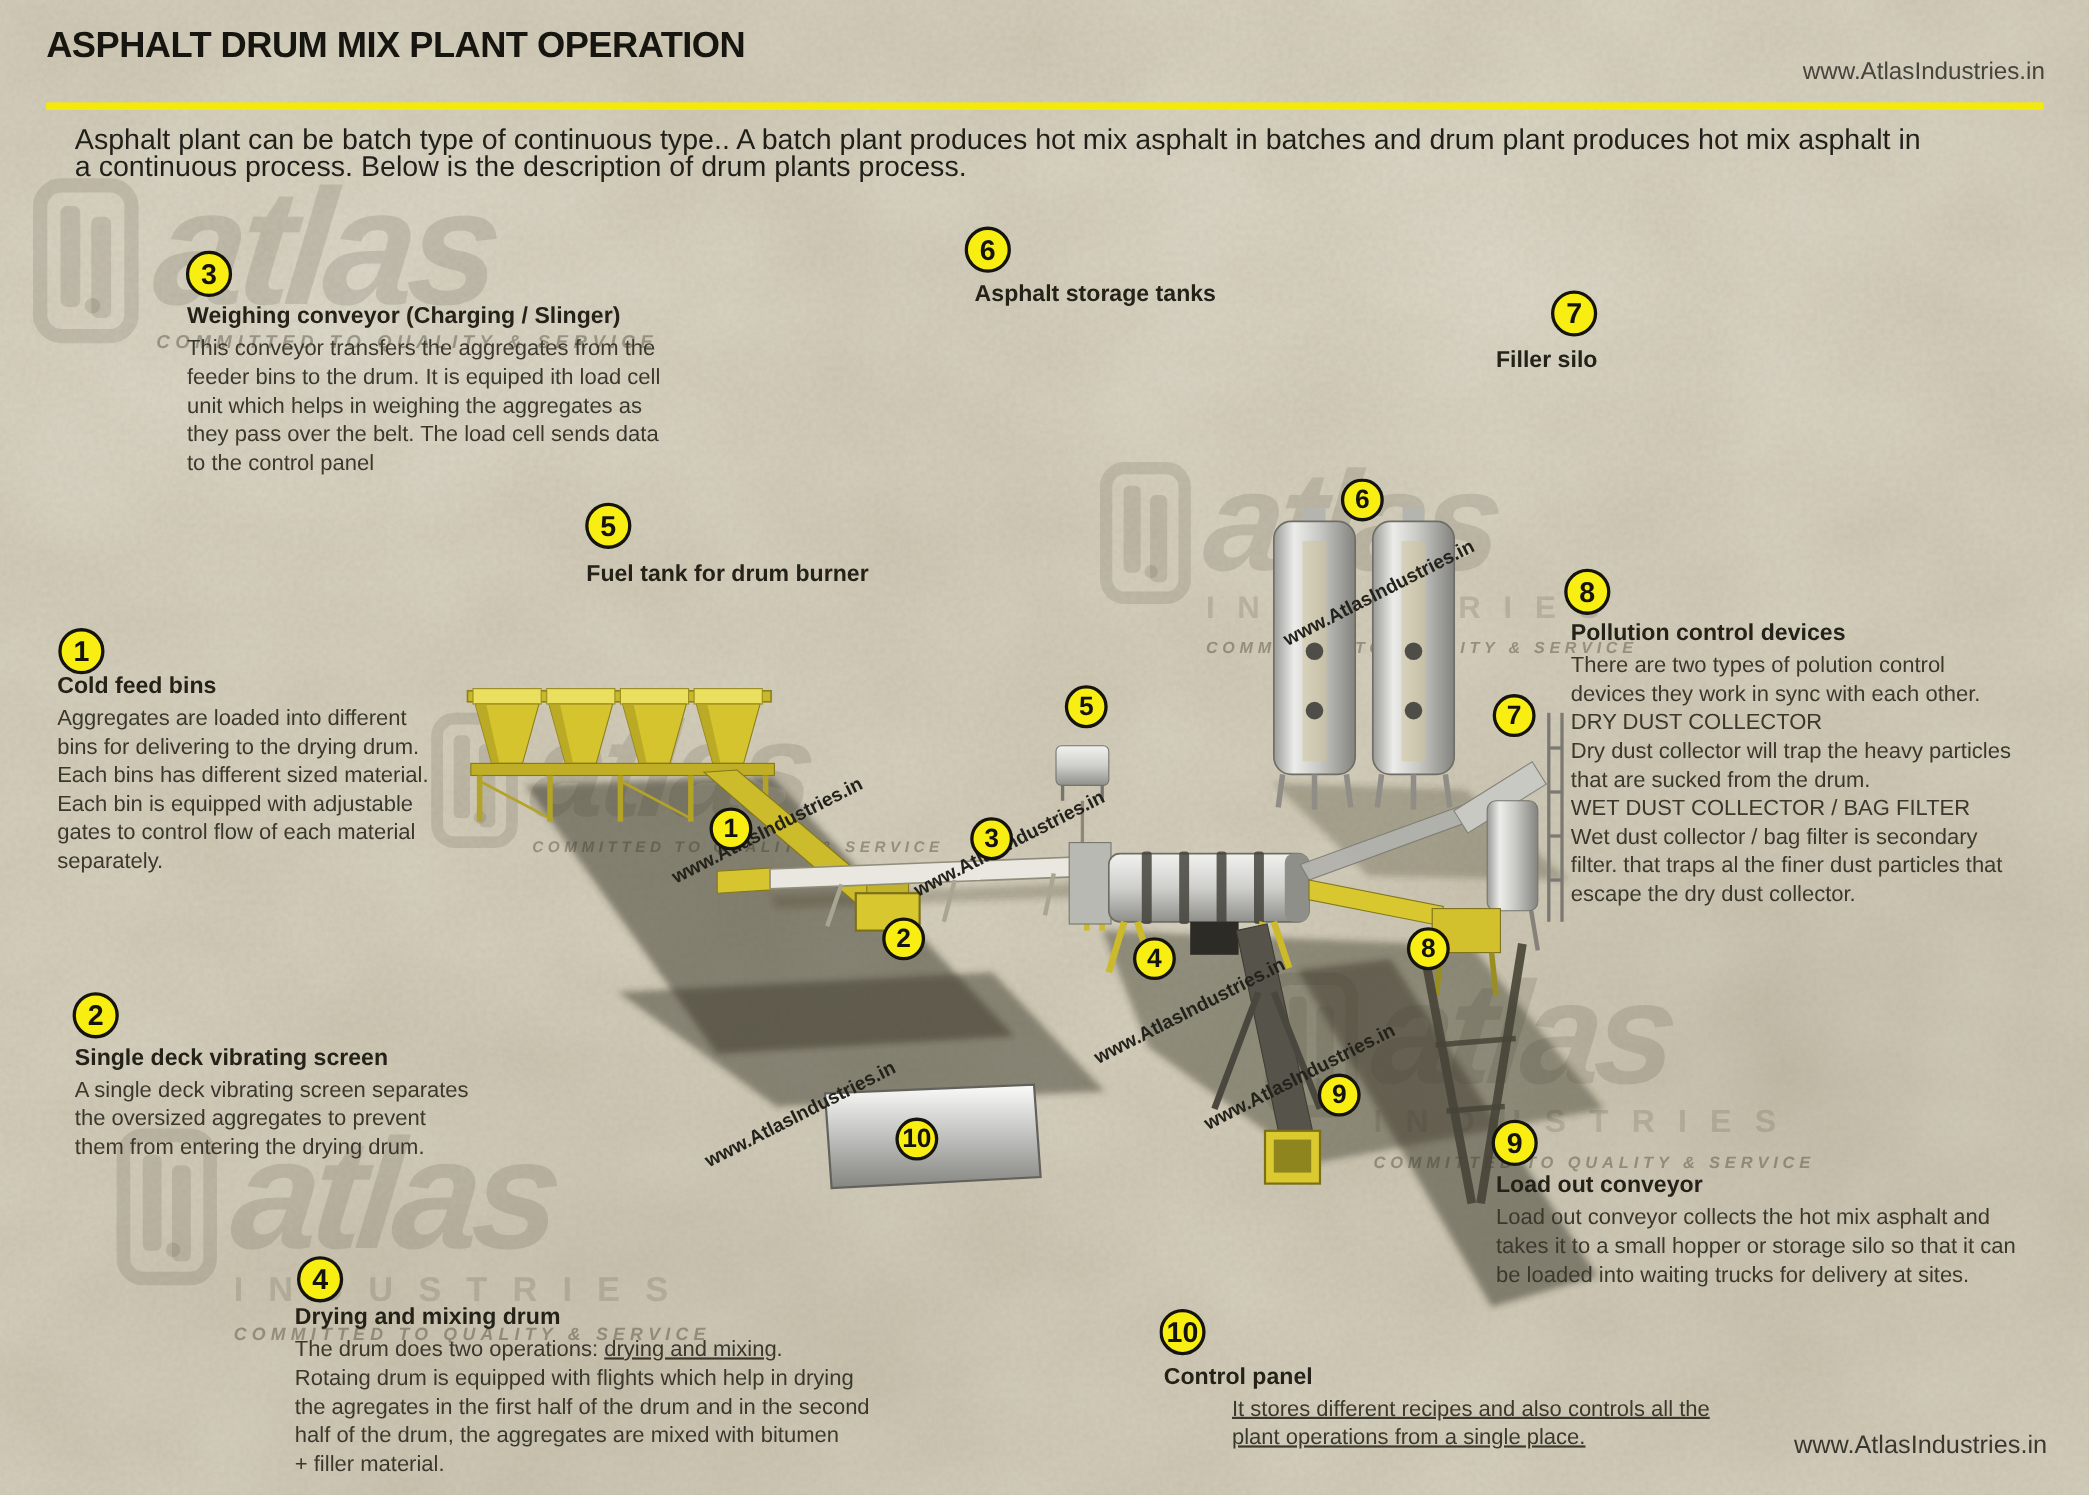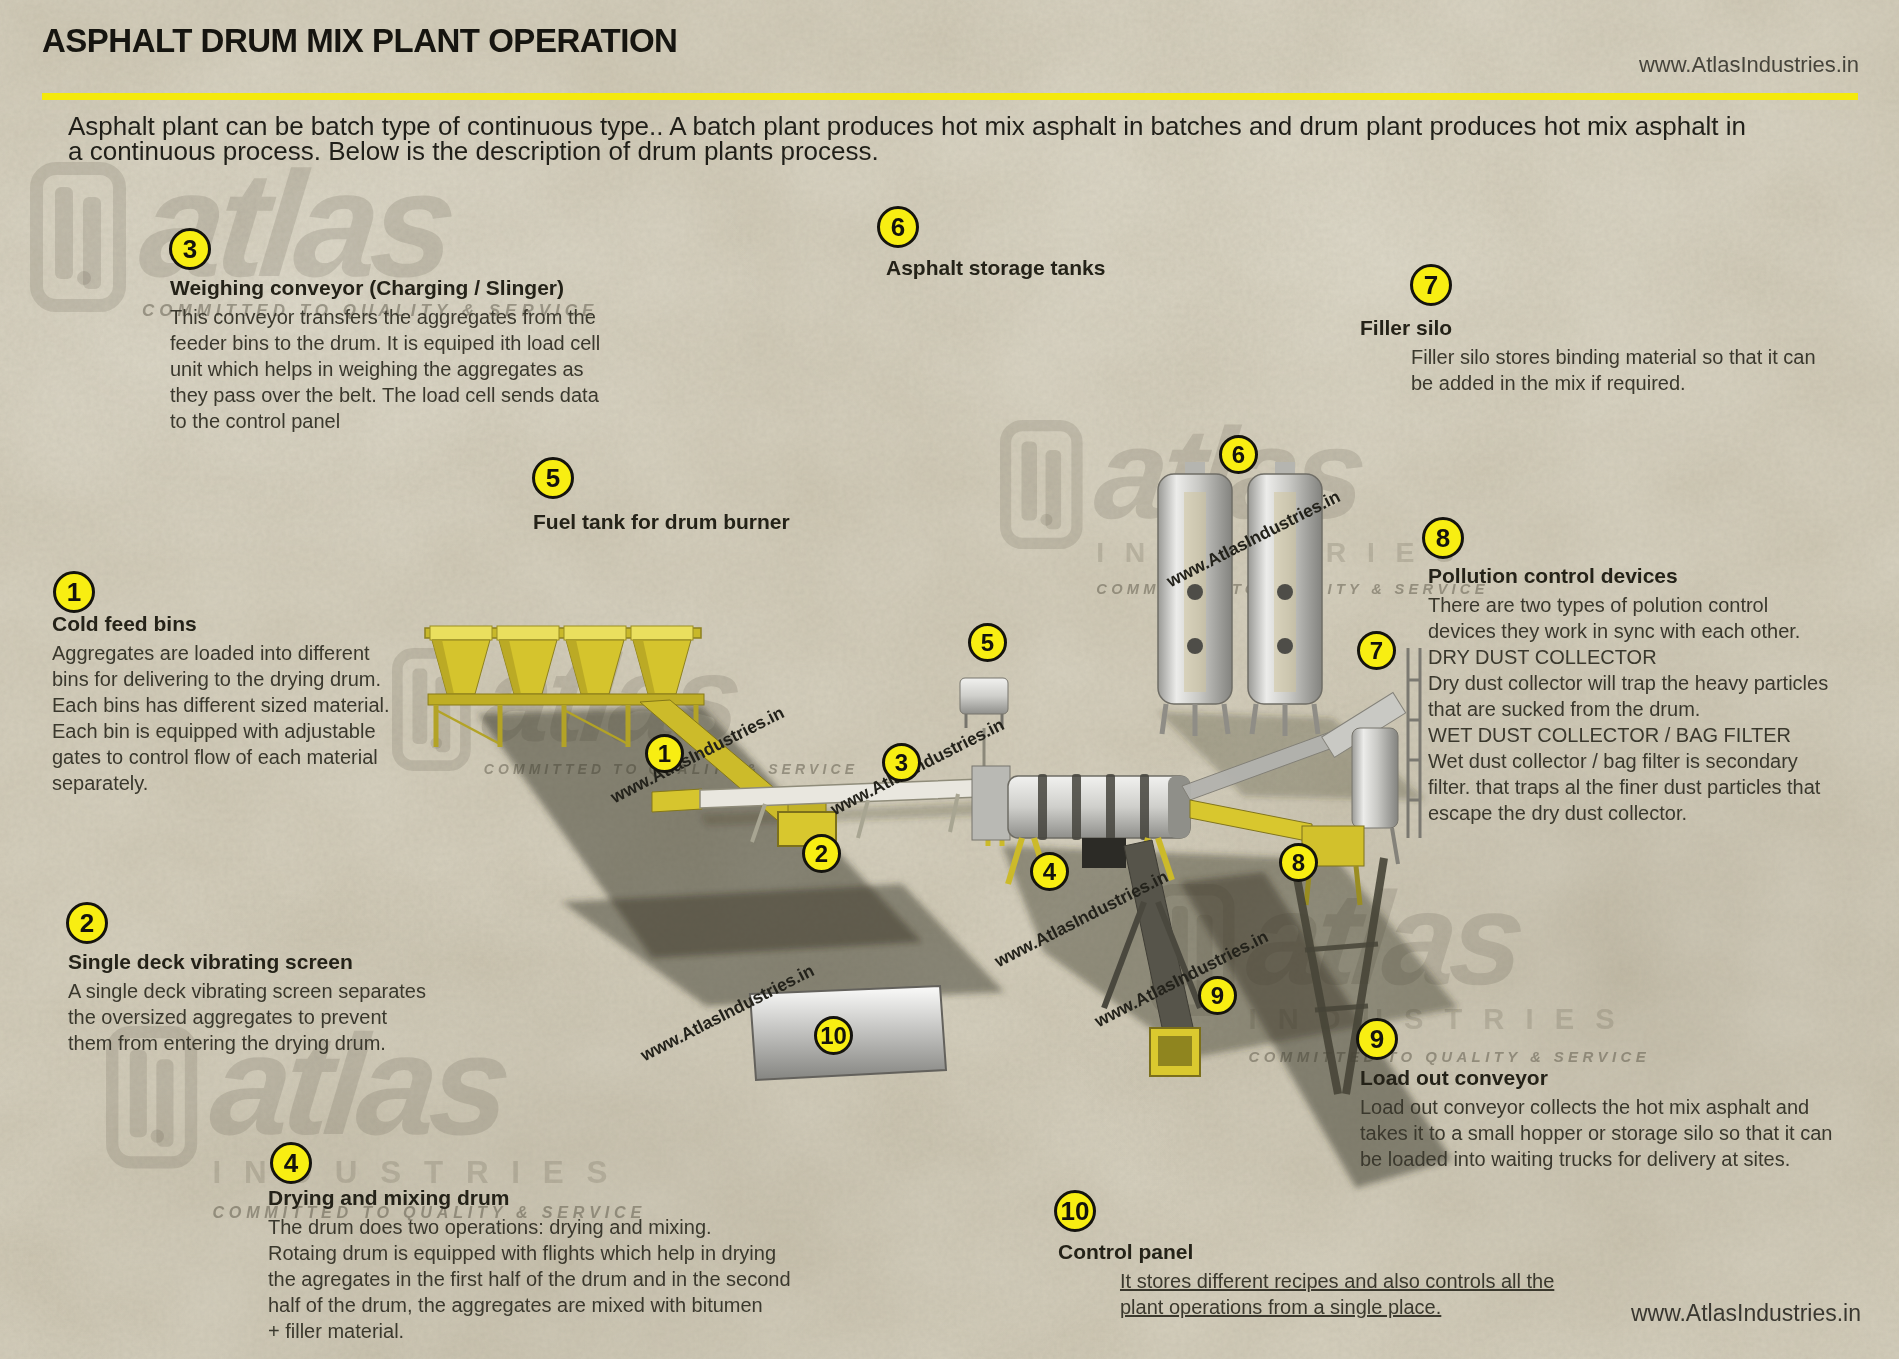--- a/index.html
+++ b/index.html
@@ -21,21 +21,21 @@
   .site-top{position:absolute;top:52px;right:40px;font-size:22px;color:#46443b;}
   .intro{position:absolute;left:68px;top:114px;font-size:26px;line-height:25px;color:#201f19;font-weight:500;white-space:pre-line;}
   .site-bottom{position:absolute;top:1300px;right:38px;font-size:23px;color:#393730;}
   
   .num{position:absolute;width:42px;height:42px;box-sizing:border-box;border-radius:50%;
        background:#f8ee12;border:3px solid #14130e;color:#14130e;font-size:26px;font-weight:700;
        display:flex;align-items:center;justify-content:center;}
   .num.sm{width:39px;height:39px;font-size:24px;}
   .c-title{position:absolute;font-size:21px;font-weight:700;color:#242218;}
   .c-body{position:absolute;font-size:20px;line-height:26px;color:#3a382d;white-space:pre-line;}
-  .u{}
+  .u{text-decoration:underline;}
   
   .wm-logo{position:absolute;transform-origin:0 0;color:rgba(75,70,56,.16);pointer-events:none;}
   .wm-row{display:flex;align-items:flex-start;}
   .wm-mark{width:96px;height:150px;border:13px solid rgba(75,70,56,.15);border-radius:26px;position:relative;margin-right:16px;flex:0 0 auto;box-sizing:border-box;}
   .wm-mark .b1{position:absolute;left:12px;top:12px;width:18px;height:92px;background:rgba(75,70,56,.15);border-radius:6px;}
   .wm-mark .b2{position:absolute;right:12px;top:22px;width:18px;height:92px;background:rgba(75,70,56,.15);border-radius:6px;}
   .wm-mark .dot{position:absolute;left:34px;bottom:14px;width:14px;height:14px;border-radius:50%;background:rgba(75,70,56,.15);}
   .wm-brand{font-size:150px;line-height:125px;font-weight:700;font-style:italic;letter-spacing:-7px;transform:skewX(-6deg);white-space:nowrap;}
   .wm-sub{font-size:33px;font-weight:700;letter-spacing:24px;margin-top:10px;color:rgba(75,70,56,.18);white-space:nowrap;}
   .wm-tag{font-size:17px;font-weight:700;font-style:italic;letter-spacing:5px;margin-top:14px;color:rgba(70,64,50,.42);white-space:nowrap;}
@@ -377,22 +377,20 @@
 + filler material.</span></div>
 
   <div class="num" style="left:532px;top:457px;">5</div>
   <div class="c-title" style="left:533px;top:510px;">Fuel tank for drum burner</div>
 
   <div class="num" style="left:877px;top:206px;">6</div>
   <div class="c-title" style="left:886px;top:256px;">Asphalt storage tanks</div>
 
   <div class="num" style="left:1410px;top:264px;">7</div>
   <div class="c-title" style="left:1360px;top:316px;">Filler silo</div>
-  <div class="c-body" style="left:1411px;top:344px;width:470px;">Filler silo stores binding material so that it can
-be added in the mix if required.</div>
 
   <div class="num" style="left:1422px;top:517px;">8</div>
   <div class="c-title" style="left:1428px;top:564px;">Pollution control devices</div>
   <div class="c-body" style="left:1428px;top:592px;width:470px;">There are two types of polution control
 devices they work in sync with each other.
 DRY DUST COLLECTOR
 Dry dust collector will trap the heavy particles
 that are sucked from the drum.
 WET DUST COLLECTOR / BAG FILTER
 Wet dust collector / bag filter is secondary

